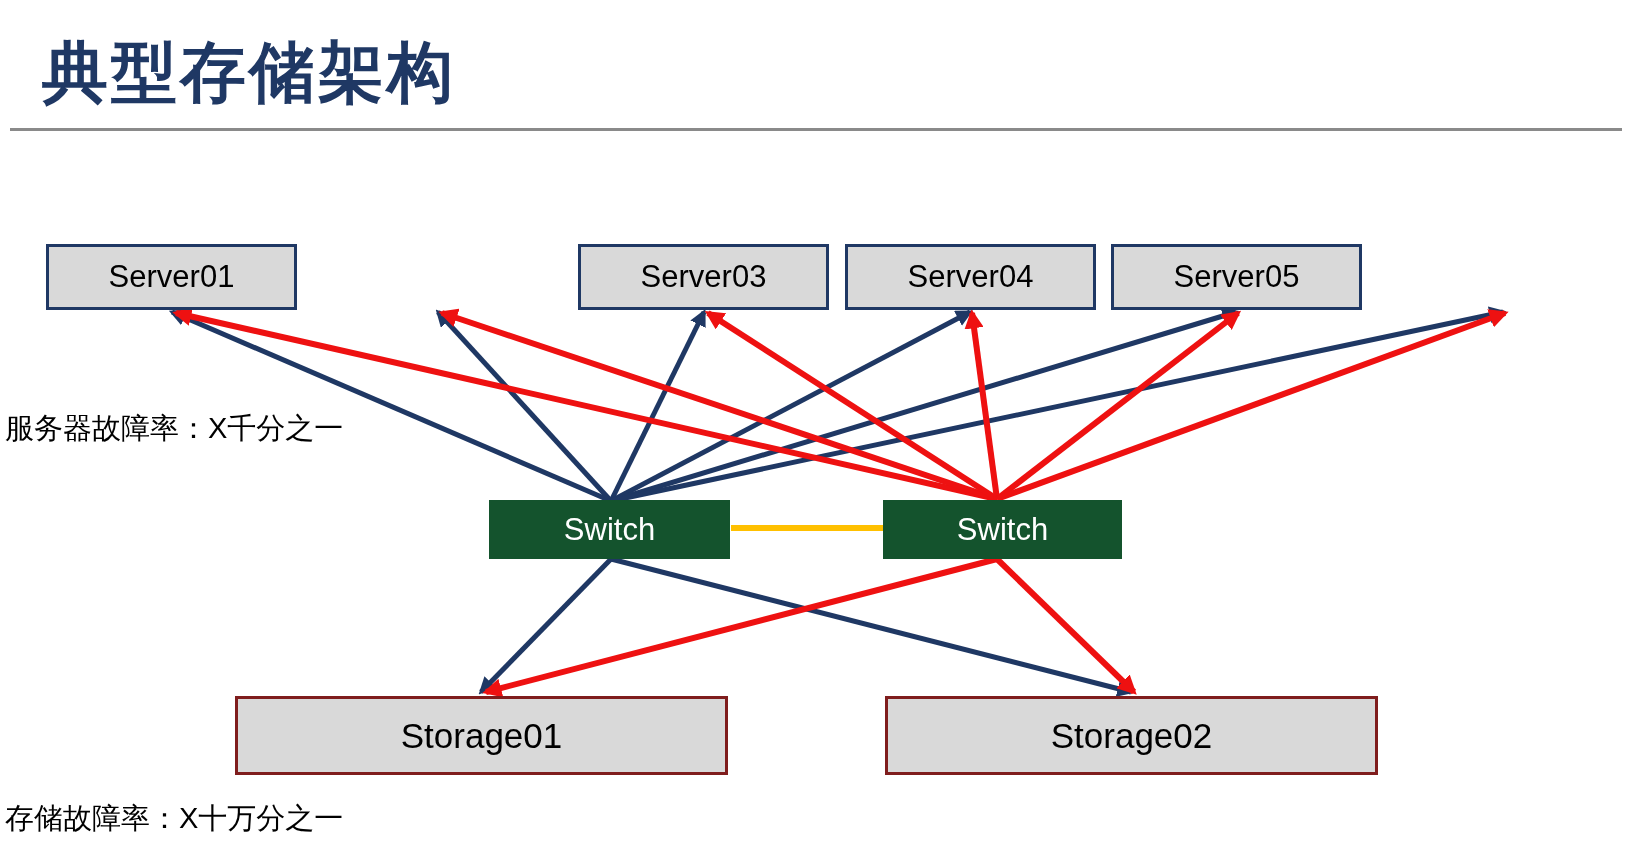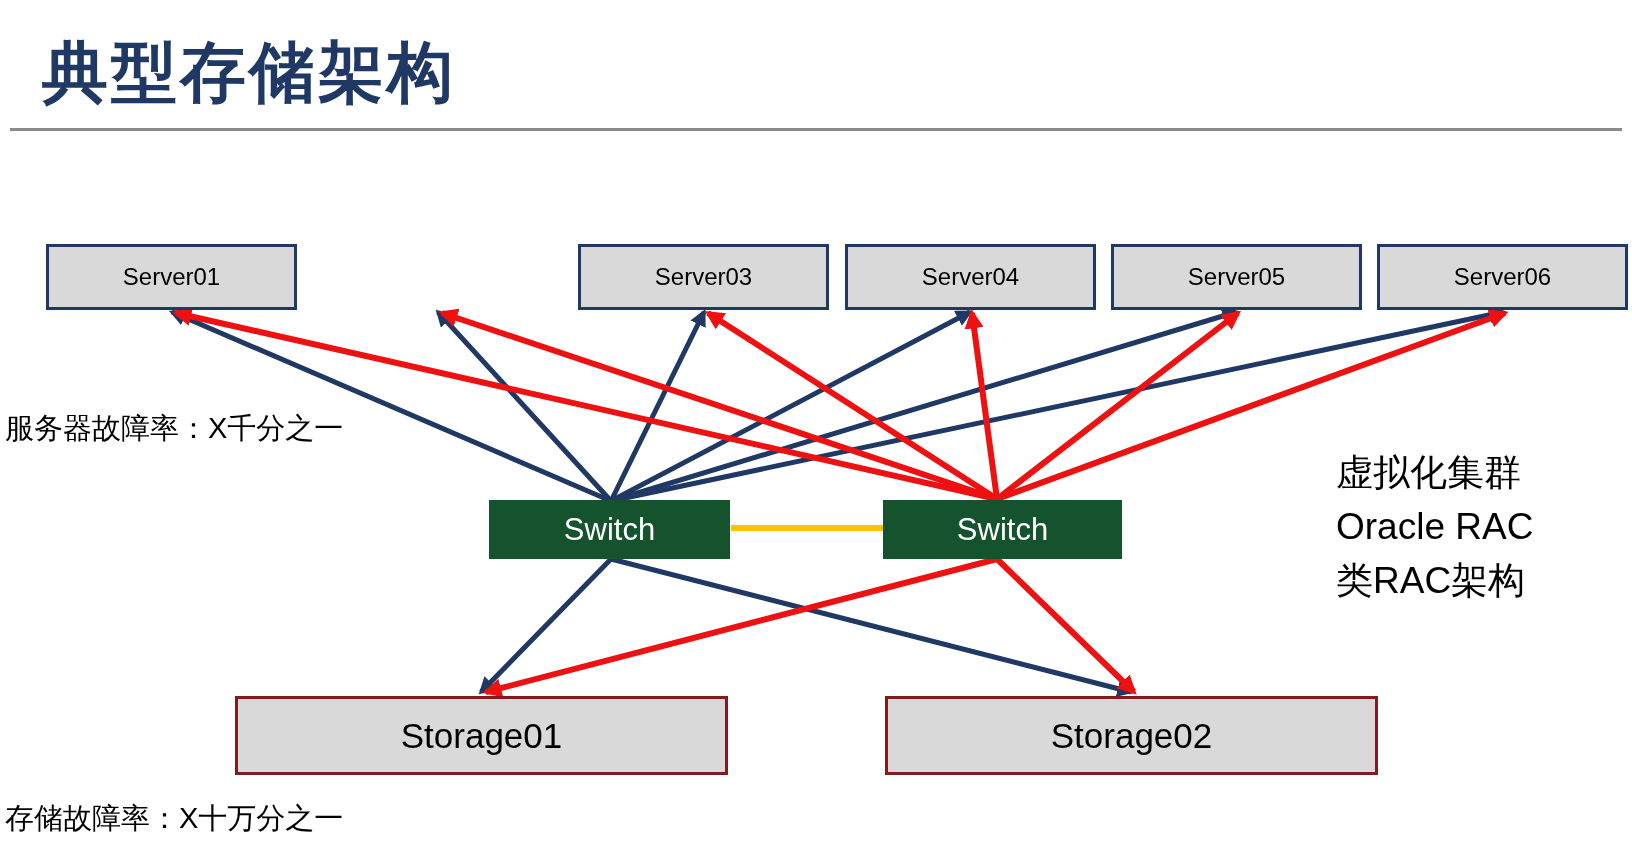--- a/index.html
+++ b/index.html
@@ -45,21 +45,21 @@
     box-sizing: border-box;
     color: #000000;
     white-space: nowrap;
   }
   .server {
     top: 218px;
     width: 251px;
     height: 66px;
     background: #D9D9D9;
     border: 3px solid #1F3864;
-    font-size: 24px;
+    font-size: 31px;
   }
   .switch {
     top: 474px;
     height: 59px;
     background: #14532d;
     color: #ffffff;
     font-size: 31px;
   }
   .storage {
     top: 670px;
@@ -137,40 +137,32 @@
     </div>
   <div class="node server" style="left:578px">
       <span>Server03</span>
     </div>
   <div class="node server" style="left:845px">
       <span>Server04</span>
     </div>
   <div class="node server" style="left:1111px">
       <span>Server05</span>
     </div>
-  <div class="node server" style="left:1377px">
-      <span>Server06</span>
-    </div>
 
   <div class="node switch" style="left:489px; width:241px">
       <span>Switch</span>
     </div>
   <div class="node switch" style="left:883px; width:239px">
       <span>Switch</span>
     </div>
 
   <div class="node storage" style="left:235px">
       <span>Storage01</span>
     </div>
   <div class="node storage" style="left:885px">
       <span>Storage02</span>
     </div>
 
   <div class="note note-server-failure">服务器故障率：X千分之一</div>
   <div class="note note-storage-failure">存储故障率：X十万分之一</div>
 
-  <div class="cluster-note">
-    <div>虚拟化集群</div>
-    <div>Oracle RAC</div>
-    <div>类RAC架构</div>
-  </div>
 
 </div>
 
 </body></html>

